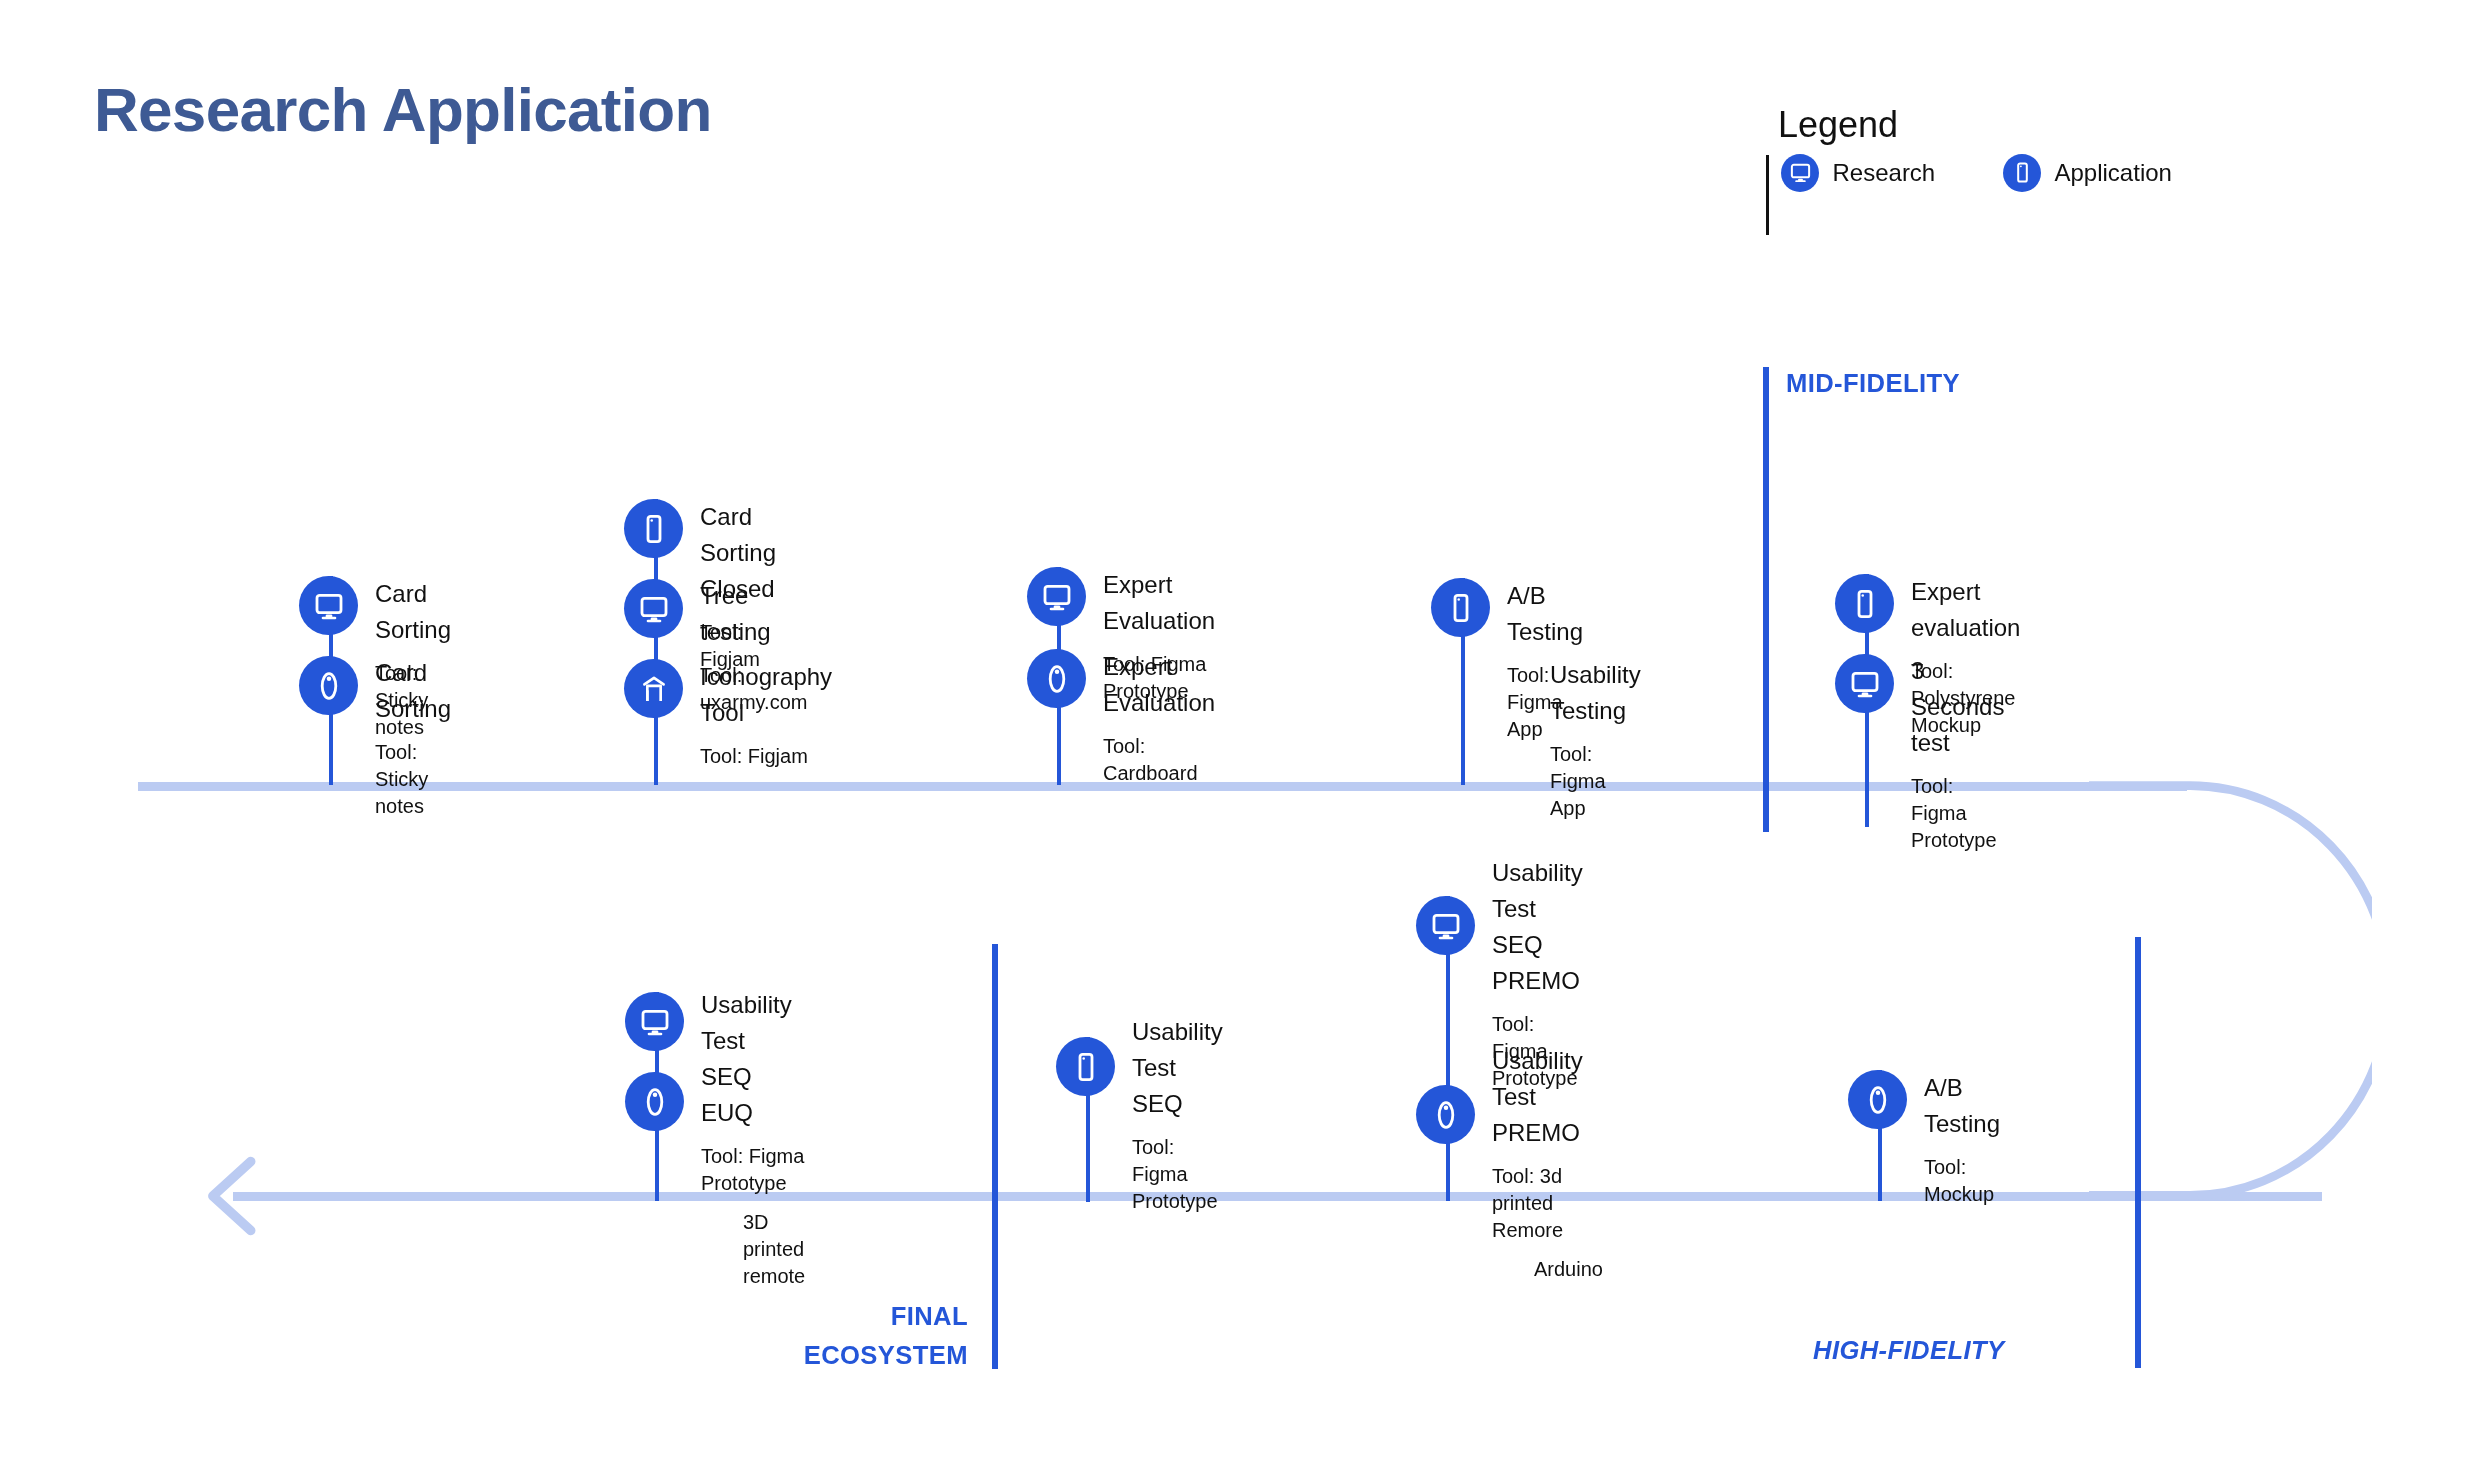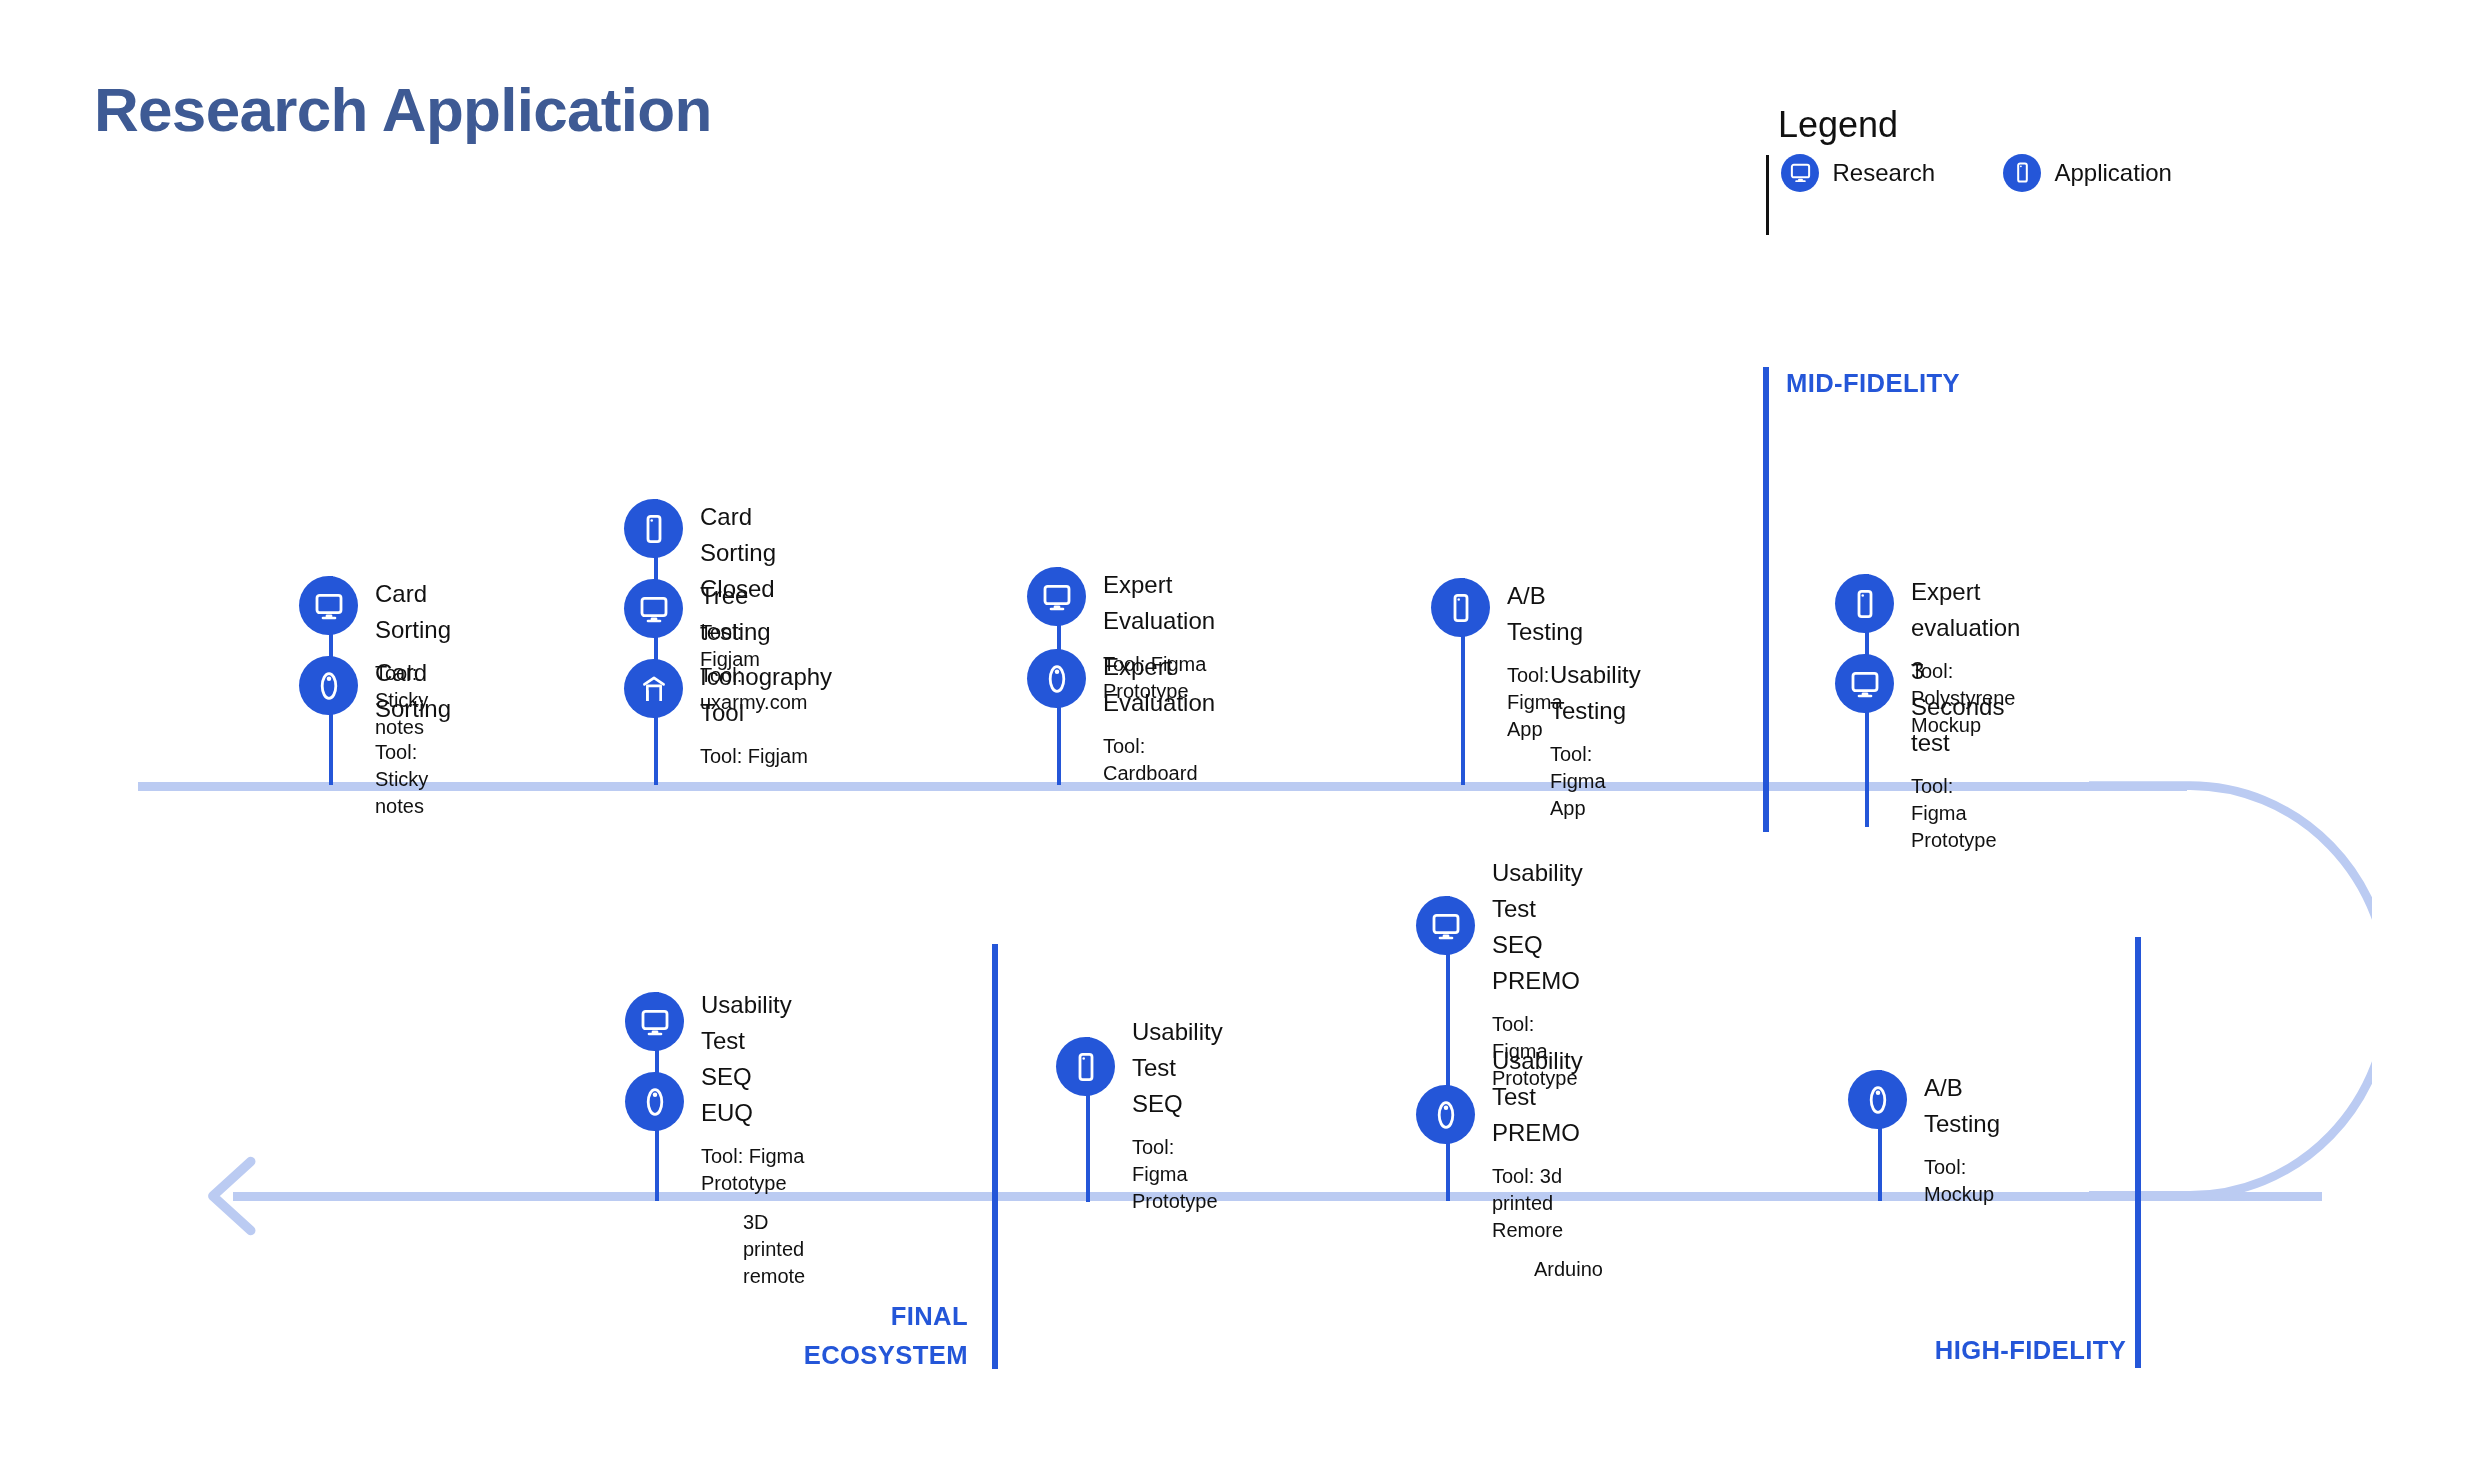--- a/index.html
+++ b/index.html
@@ -97,21 +97,21 @@
 
   <div class="divider" style="left:1763px;top:367px;height:465px;"></div>
   <div class="phase-label" style="left:1786px;top:364px;">MID-FIDELITY</div>
 
 
   <div class="divider" style="left:992px;top:944px;height:425px;"></div>
   <div class="phase-label" style="left:696px;top:1297px;width:272px;text-align:right;">FINAL
 ECOSYSTEM</div>
 
   <div class="divider" style="left:2135px;top:937px;height:431px;"></div>
-  <div class="phase-label" style="left:1881px;top:1331px;width:299px;text-align:center;">HIGH-FIDELITY</div>
+  <div class="phase-label" style="left:1813px;top:1331px;width:299px;text-align:left;font-style:italic;">HIGH-FIDELITY</div>
 
   <div class="cluster" style="left:329px;top:576px;">
     <div class="stem" style="top:0;height:209px;"></div>
     <div class="node" style="top:0px;">
       <div class="bubble">
         <svg width="32" height="32" viewBox="0 0 24 24">
             <rect x="3" y="4" width="18" height="13" rx="2" fill="none" stroke="#fff" stroke-width="2.1"></rect>
             <rect x="9.5" y="18.4" width="5" height="2.6" rx="1" fill="#fff"></rect>
             <rect x="6.5" y="20" width="11" height="2" rx="1" fill="#fff"></rect>
           </svg>

